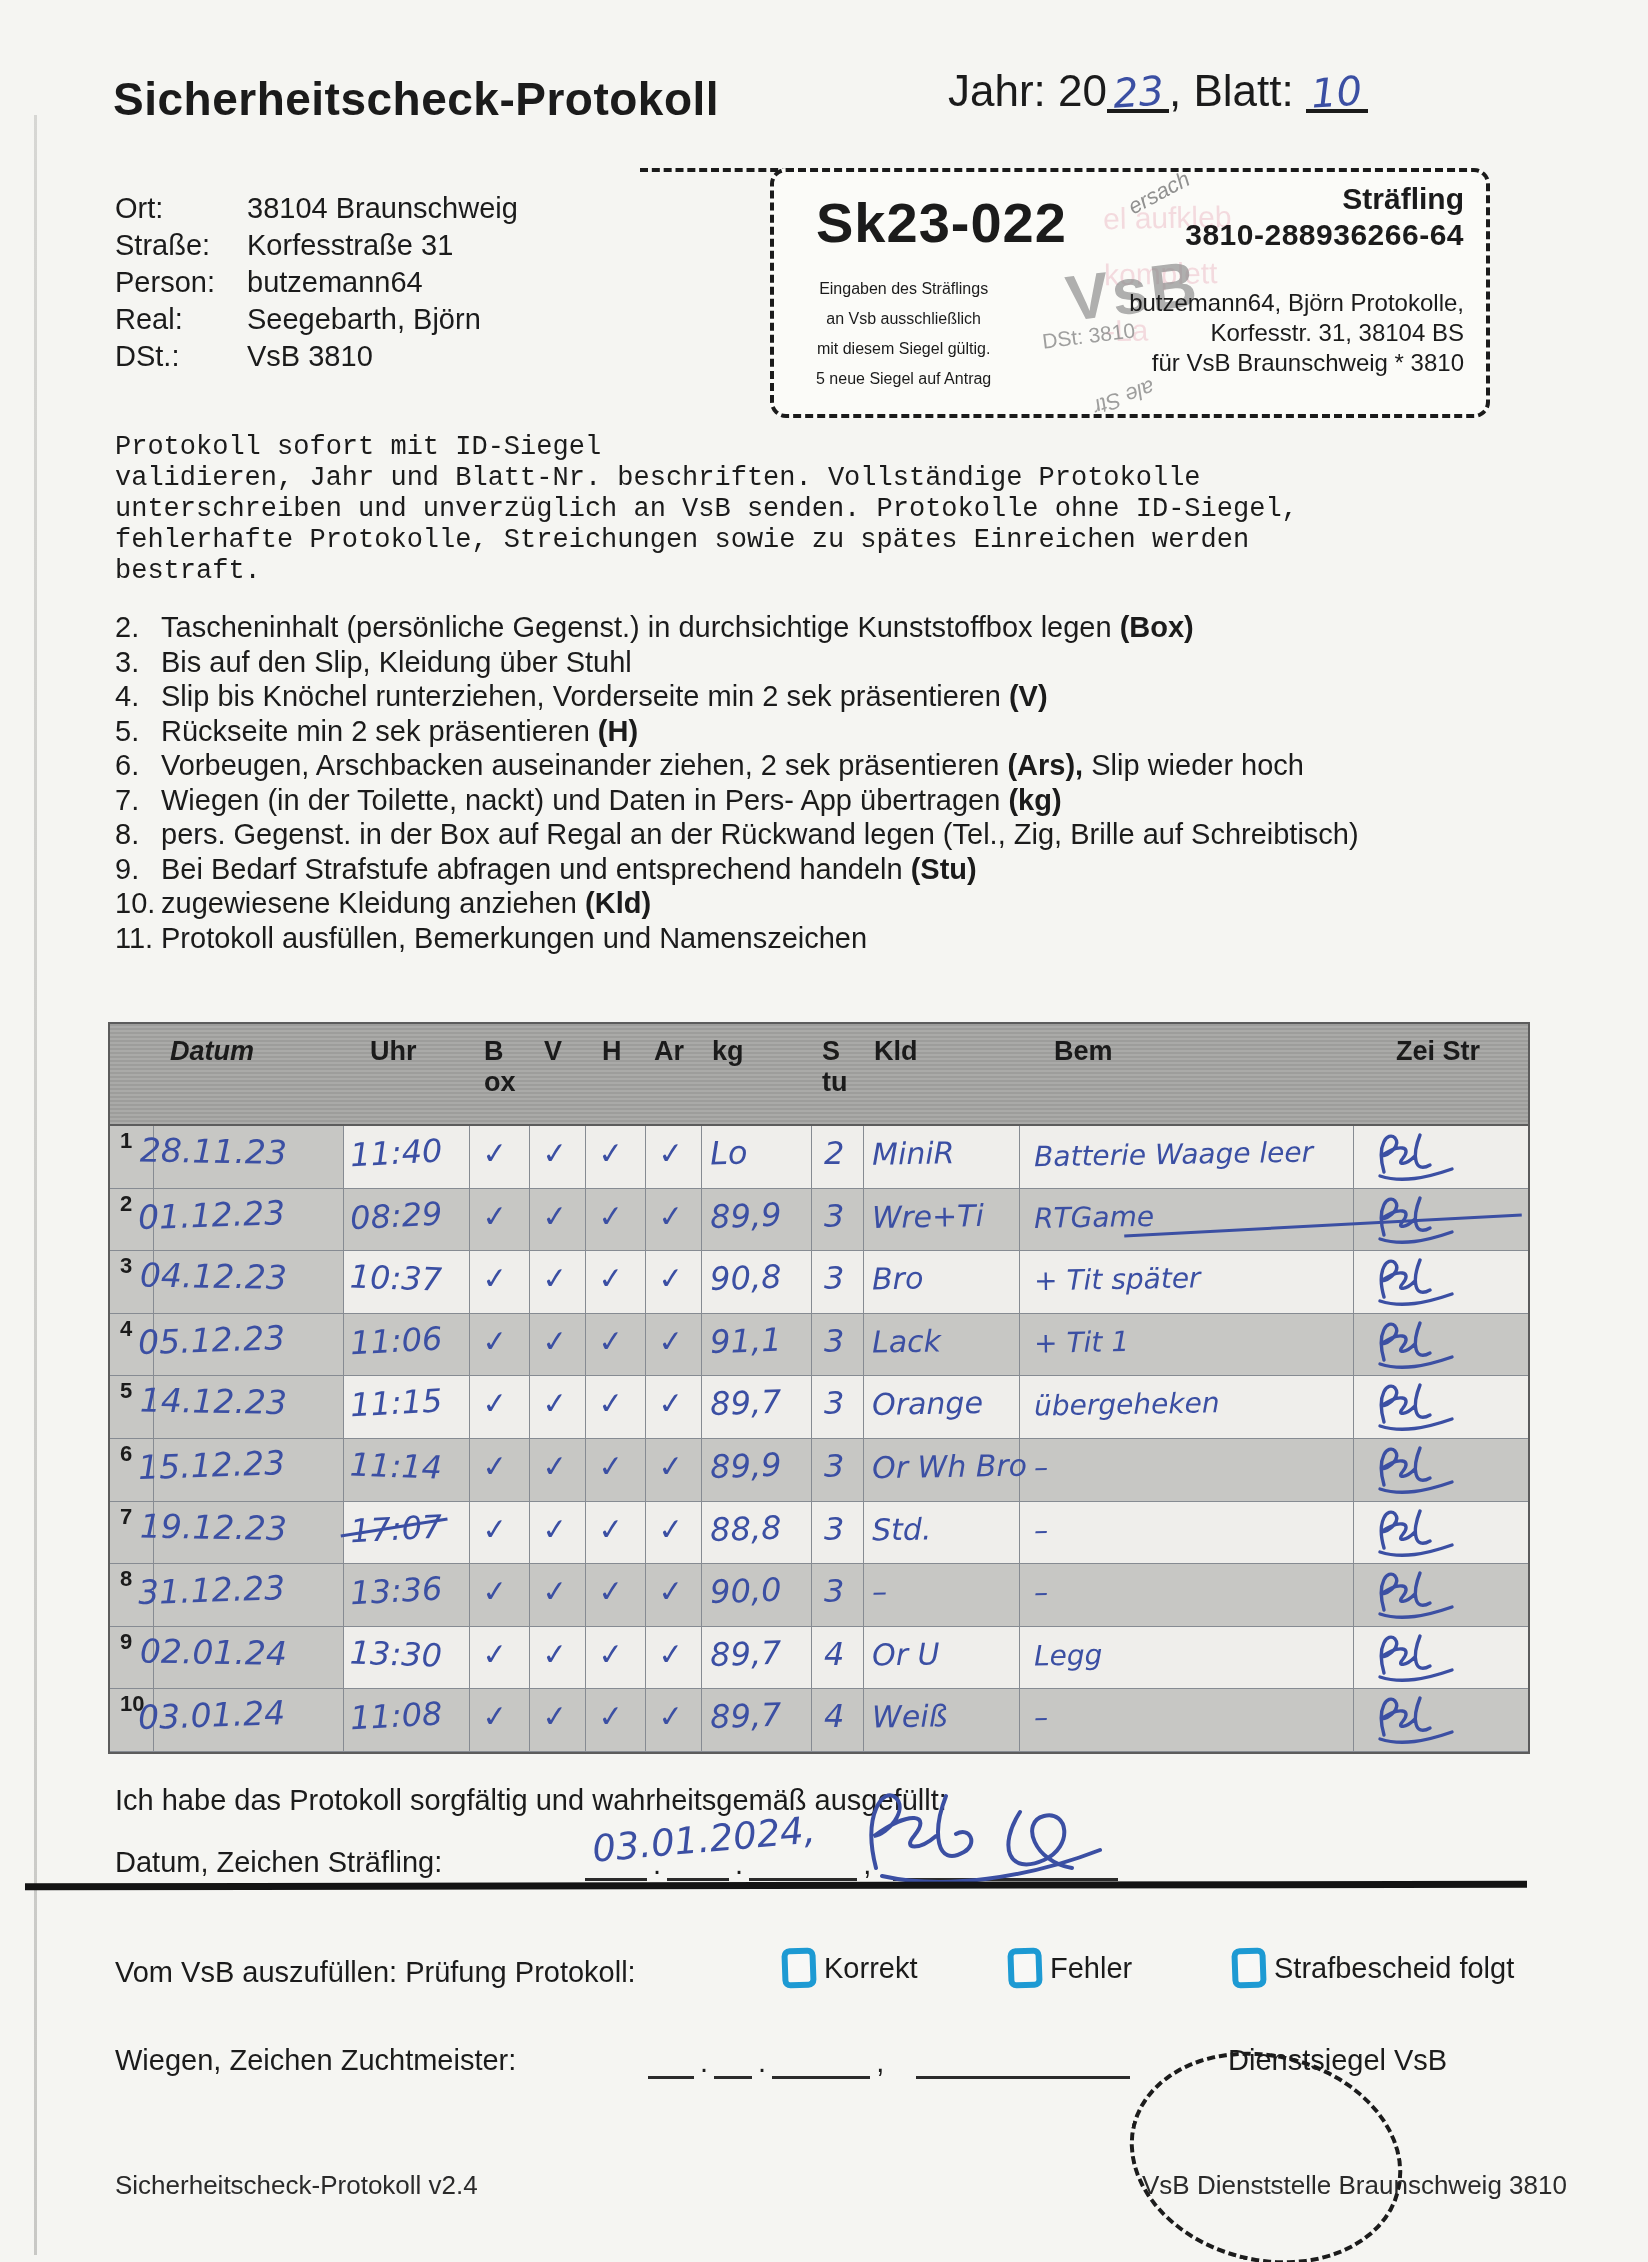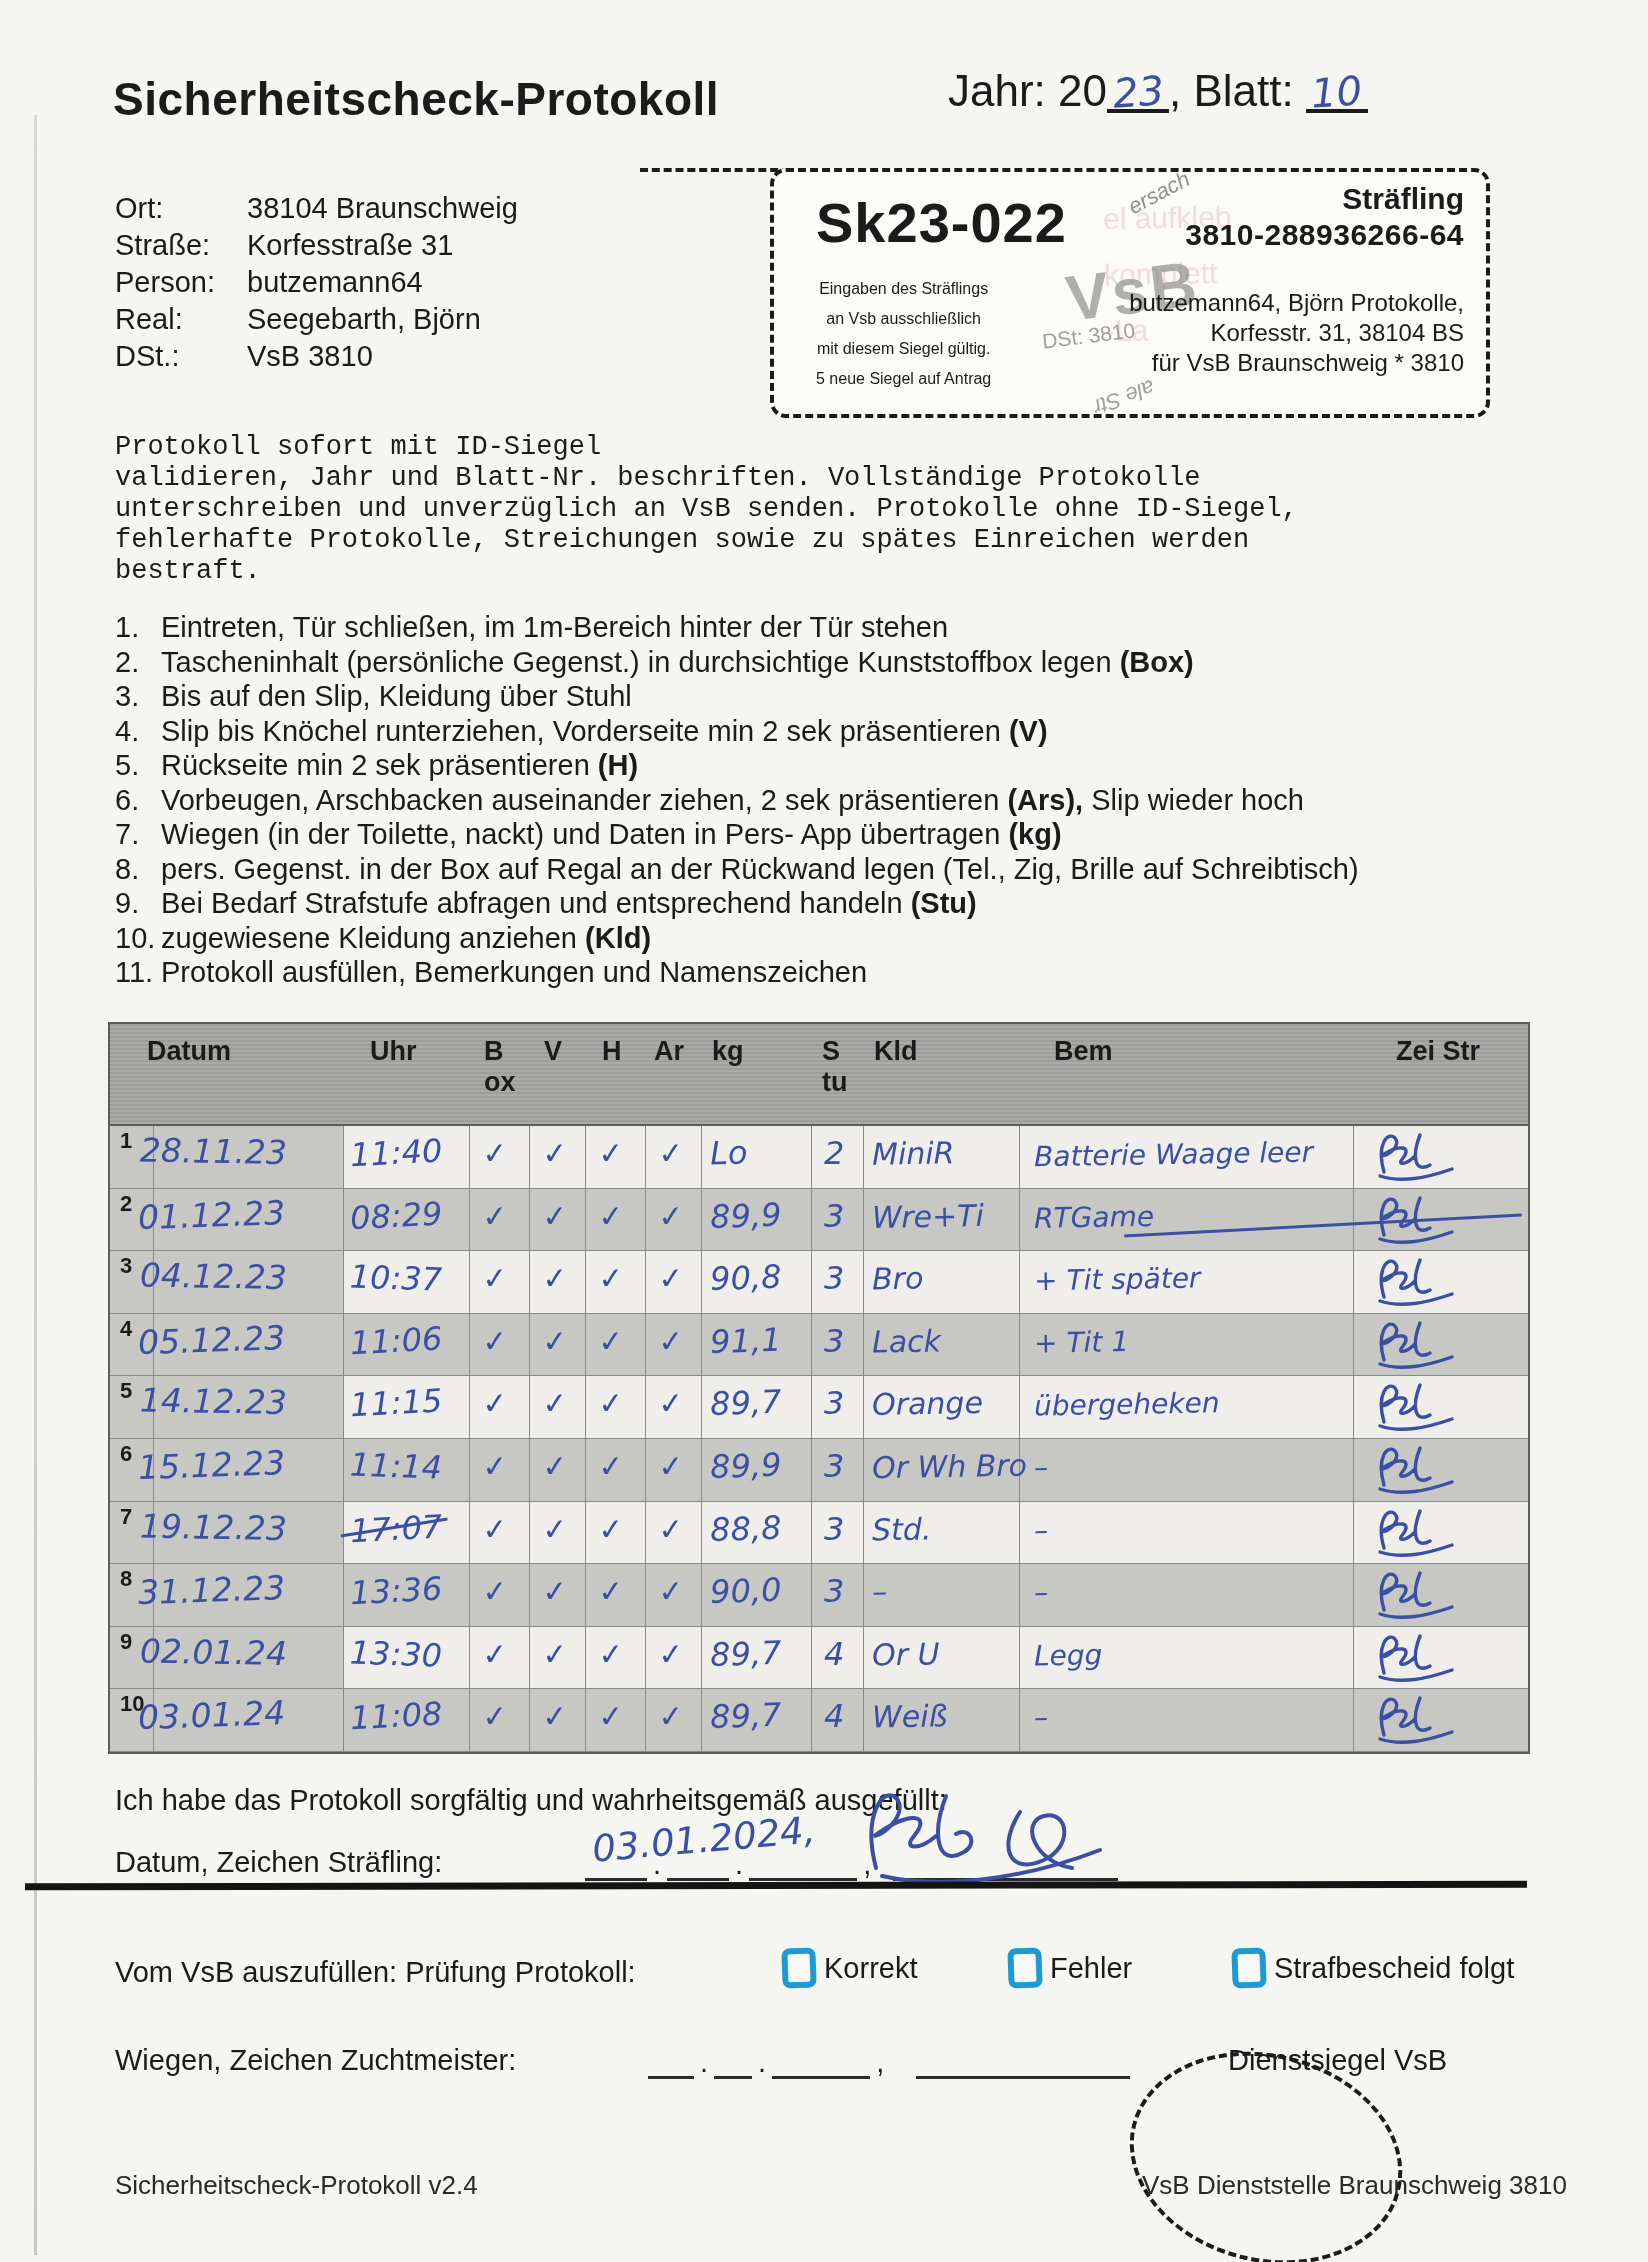--- a/index.html
+++ b/index.html
@@ -42,21 +42,21 @@
   .tbody{border:2px solid #5c5c5c;border-top:none;box-sizing:border-box;}
   .trow{display:flex;height:62.6px;position:relative;background:#efeeeb;}
   .trow.gray{background:#c7c7c4;}
   .td{box-sizing:border-box;border-right:1px solid #868b92;border-bottom:1px solid #868b92;overflow:visible;position:relative;}
   .td:last-child{border-right:none;}
   .td.shade{background:#c7c7c4;}
   
   .c-num{width:44px;}.c-datum{width:190px;}.c-uhr{width:126px;}.c-box{width:60px;}.c-v{width:56px;}
   .c-h{width:60px;}.c-ar{width:56px;}.c-kg{width:110px;}.c-stu{width:52px;}.c-kld{width:156px;}
   .c-bem{width:334px;}.c-zei{width:174px;}
-  .h-datum{width:234px;padding-left:37px;}.h-uhr{width:126px;padding-left:26px;}
+  .h-datum{width:234px;padding-left:60px;font-style:italic;}.h-uhr{width:126px;padding-left:26px;}
   .h-box{width:60px;text-align:left;padding-left:14px;}.h-v{width:56px;padding-left:14px;}
   .h-h{width:60px;padding-left:16px;}.h-ar{width:56px;padding-left:8px;}.h-kg{width:110px;padding-left:10px;}
   .h-stu{width:52px;padding-left:10px;}.h-kld{width:156px;padding-left:10px;}
   .h-bem{width:334px;padding-left:34px;}.h-zei{width:174px;padding-left:42px;}
   .rownum{font-size:22px;font-weight:bold;padding:2px 0 0 10px;}
   .hwc{font-family:"DejaVu Sans",sans-serif;font-style:italic;color:#3b4fa3;}
   .hw-datum{font-size:33px;transform:rotate(-2deg) translateX(-16px);display:inline-block;padding-top:6px;white-space:nowrap;}
   .hw-uhr{font-size:32px;display:inline-block;transform:rotate(-3deg);padding:8px 0 0 6px;white-space:nowrap;}
   .hw-chk{font-size:30px;display:inline-block;padding:10px 0 0 12px;transform:rotate(-4deg);}
   .hw-kg{font-size:32px;display:inline-block;transform:rotate(-2deg);padding:8px 0 0 8px;white-space:nowrap;}
@@ -141,21 +141,20 @@
 
   <div class="abs notice" id="notice">
       <div>Protokoll sofort mit ID-Siegel</div>
       <div>validieren, Jahr und Blatt-Nr. beschriften. Vollständige Protokolle</div>
       <div>unterschreiben und unverzüglich an VsB senden. Protokolle ohne ID-Siegel,</div>
       <div>fehlerhafte Protokolle, Streichungen sowie zu spätes Einreichen werden</div>
       <div>bestraft.</div>
     </div>
 
   <div class="abs instructions" id="instructions">
-      <div class="ins-item"><span class="ins-num">1.</span><span>Eintreten, Tür schließen, im 1m-Bereich hinter der Tür stehen</span></div>
       <div class="ins-item"><span class="ins-num">2.</span><span>Tascheninhalt (persönliche Gegenst.) in durchsichtige Kunststoffbox legen </span><span class="b">(Box)</span></div>
       <div class="ins-item"><span class="ins-num">3.</span><span>Bis auf den Slip, Kleidung über Stuhl</span></div>
       <div class="ins-item"><span class="ins-num">4.</span><span>Slip bis Knöchel runterziehen, Vorderseite min 2 sek präsentieren </span><span class="b">(V)</span></div>
       <div class="ins-item"><span class="ins-num">5.</span><span>Rückseite min 2 sek präsentieren </span><span class="b">(H)</span></div>
       <div class="ins-item"><span class="ins-num">6.</span><span>Vorbeugen, Arschbacken auseinander ziehen, 2 sek präsentieren </span><span class="b">(Ars),</span><span> Slip wieder hoch</span></div>
       <div class="ins-item"><span class="ins-num">7.</span><span>Wiegen (in der Toilette, nackt)  und Daten in Pers- App übertragen </span><span class="b">(kg)</span></div>
       <div class="ins-item"><span class="ins-num">8.</span><span>pers. Gegenst. in der Box auf Regal an der Rückwand legen (Tel., Zig, Brille auf Schreibtisch)</span></div>
       <div class="ins-item"><span class="ins-num">9.</span><span>Bei Bedarf Strafstufe abfragen und entsprechend handeln </span><span class="b">(Stu)</span></div>
       <div class="ins-item"><span class="ins-num">10.</span><span>zugewiesene Kleidung anziehen </span><span class="b">(Kld)</span></div>
       <div class="ins-item"><span class="ins-num">11.</span><span>Protokoll ausfüllen, Bemerkungen und Namenszeichen</span></div>

